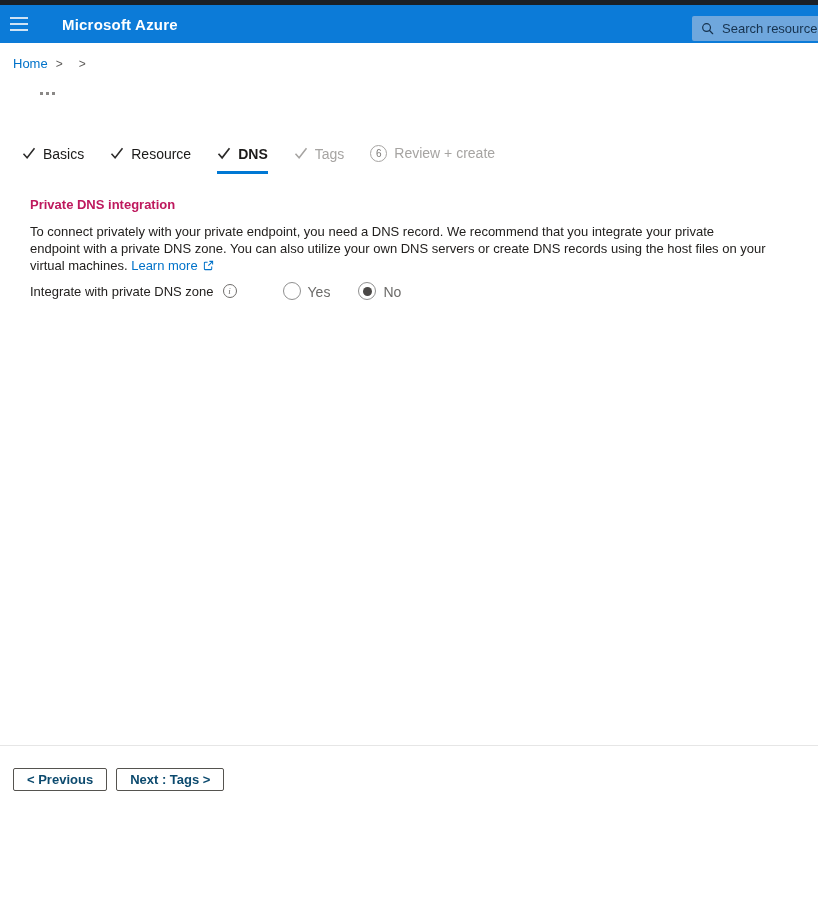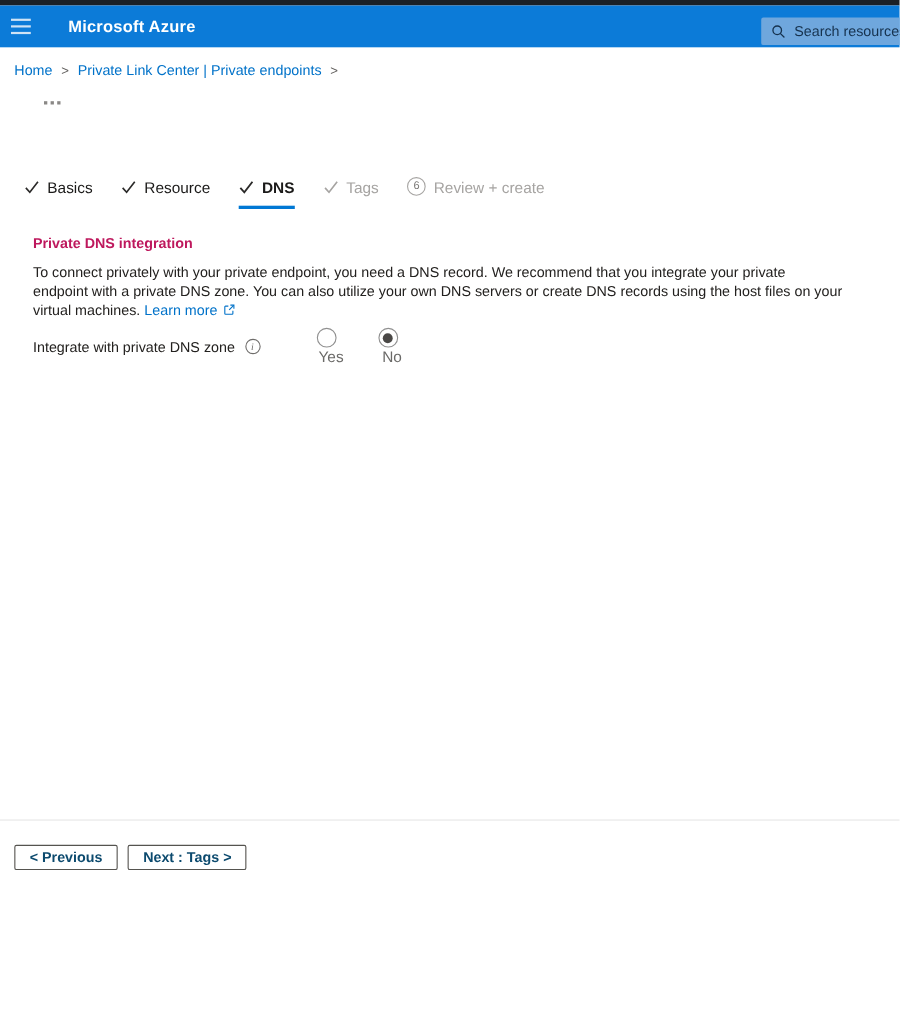--- a/index.html
+++ b/index.html
@@ -96,29 +96,28 @@
 
   
   .tabs {
     margin-top: 46px;
     padding-left: 22px;
     display: flex;
     align-items: flex-end;
   }
   .tab {
     display: inline-flex;
-    align-items: center;
+    align-items: flex-start;
     gap: 7px;
     font-size: 14px;
     color: #1b1a19;
     margin-right: 26px;
     padding-bottom: 9px;
     border-bottom: 3px solid transparent;
     cursor: pointer;
-    margin-top: 16px;
   }
   .tab .check { color: #2b2a29; display: inline-flex; }
   .tab.active { font-weight: 700; border-bottom-color: #0078d4; }
   .tab.disabled { color: #a6a4a2; cursor: default; }
   .tab.disabled .check { color: #a6a4a2; }
   .step-circle {
     width: 17px; height: 17px;
     border: 1px solid #a6a4a2;
     border-radius: 50%;
     color: #7b7977;
@@ -160,21 +159,21 @@
     color: #6f6d6b;
     font-size: 9px;
     font-family: "Liberation Serif", serif;
     font-style: italic;
     display: inline-flex;
     align-items: center;
     justify-content: center;
     cursor: pointer;
   }
   .radio-group { margin-left: 46px; display: flex; align-items: center; }
-  .radio-option { display: flex; align-items: center; cursor: pointer; flex-direction: column; }
+  .radio-option { display: flex; align-items: flex-end; cursor: pointer; }
   .radio-option + .radio-option { margin-left: 28px; }
   .radio-circle {
     width: 18px; height: 18px;
     border: 1px solid #909090;
     border-radius: 50%;
     background: #ffffff;
     display: inline-flex;
     align-items: center;
     justify-content: center;
   }
@@ -229,21 +228,20 @@
         <circle cx="6" cy="6" r="4.2" fill="none" stroke="#16324e" stroke-width="1.3"></circle>
         <line x1="9.2" y1="9.2" x2="12.6" y2="12.6" stroke="#16324e" stroke-width="1.3" stroke-linecap="round"></line>
       </svg>
       <input type="text" placeholder="Search resources" style="">
     </div>
   </header>
 
   <nav class="breadcrumb">
     <a href="#">Home</a>
     <span class="crumb-sep">&gt;</span>
-    <a href="#">Private Link Center | Private endpoints</a>
     <span class="crumb-sep">&gt;</span>
   </nav>
 
   <div class="title-row">
     <span class="more-options" title="More">
       <i></i>
         <i></i>
         <i></i>
     </span>
   </div>

